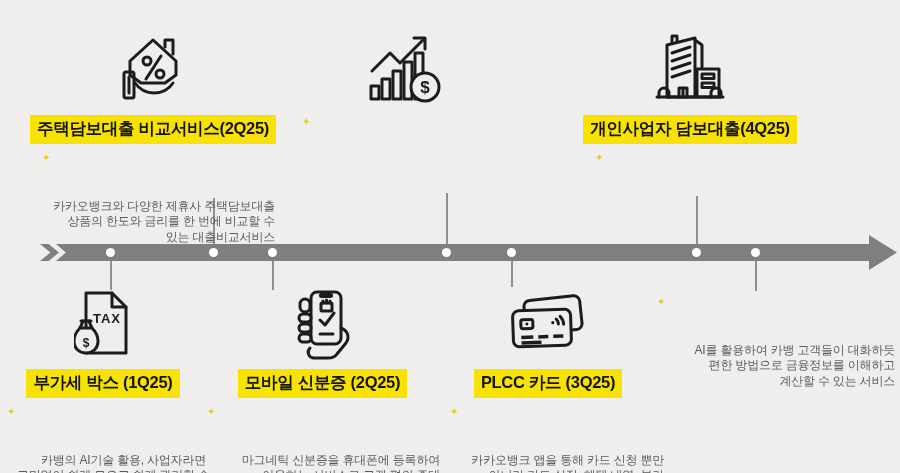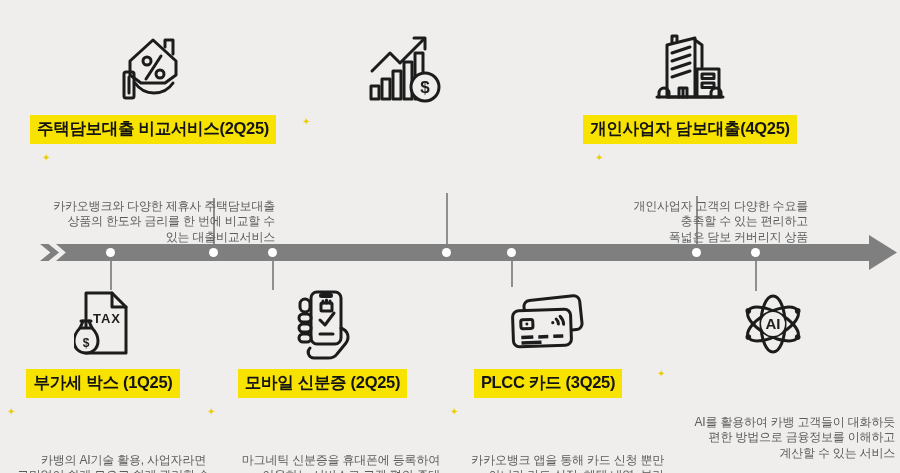--- a/index.html
+++ b/index.html
@@ -149,23 +149,20 @@
         <rect class="ln" x="47" y="52" width="12" height="4.5"></rect>
         <path class="ln" d="M2 66 H68"></path>
         <path class="ln" d="M4 66 v-4 a5 5 0 0 1 10 0 v4"></path>
         <path class="ln" d="M56 66 v-4 a5 5 0 0 1 10 0 v4"></path>
         <path class="ln" d="M24 66 v-9 h8 v9 M28 66 v-9"></path>
       </svg>
     </div>
     <div class="title-row"><span class="title">개인사업자 담보대출(4Q25)</span></div>
     <div class="desc" style="margin-left:23px;padding-left:10px;">
       <span class="bullet">✦</span>
-      <span class="desc-text">개인사업자 고객의 다양한 수요를
-충족할 수 있는 편리하고
-폭넓은 담보 커버리지 상품</span>
     </div>
   </div>
 
   <div class="item bottom" style="left:0px;top:288px;width:206px;">
     <div class="icon-wrap">
       <svg width="58" height="70" viewBox="0 0 58 70">
         <path class="ln" d="M12 4 H38 L52 18 V64 H12 Z"></path>
         <path class="ln" d="M38 4 V18 H52"></path>
         <text x="33" y="34" font-size="13" letter-spacing="1">TAX</text>
         <path class="ln" d="M7 32 h10"></path>
@@ -227,33 +224,20 @@
     <div class="desc" style="margin-left:18px;padding-left:10px;">
       <span class="bullet">✦</span>
       <span class="desc-text">카카오뱅크 앱을 통해 카드 신청 뿐만
 아니라 카드 실적, 혜택 내역, 부가
 서비스 등 다양한 서비스를 제공하여
 지급결제 영역 확대</span>
     </div>
   </div>
 
   <div class="item bottom" style="left:650px;top:288px;width:245px;">
-    <div class="icon-wrap">
-      <svg width="68" height="70" viewBox="0 0 68 70">
-        <ellipse class="ln" cx="34" cy="35" rx="12" ry="28"></ellipse>
-        <ellipse class="ln" cx="34" cy="35" rx="12" ry="28" transform="rotate(62 34 35)"></ellipse>
-        <ellipse class="ln" cx="34" cy="35" rx="12" ry="28" transform="rotate(-62 34 35)"></ellipse>
-        <circle class="fl" cx="58.7" cy="21.9" r="2.8"></circle>
-        <circle class="fl" cx="9.3" cy="48.1" r="2.8"></circle>
-        <circle class="fl" cx="9.3" cy="21.9" r="2.8"></circle>
-        <circle class="fl" cx="58.7" cy="48.1" r="2.8"></circle>
-        <circle class="bgfill" cx="34" cy="35" r="12"></circle>
-        <text x="34" y="40" font-size="15">AI</text>
-      </svg>
-    </div>
     <div class="desc" style="margin-left:7px;padding-left:11px;">
       <span class="bullet">✦</span>
       <span class="desc-text">AI를 활용하여 카뱅 고객들이 대화하듯
 편한 방법으로 금융정보를 이해하고
 계산할 수 있는 서비스</span>
     </div>
   </div>
 
 </div>
 

